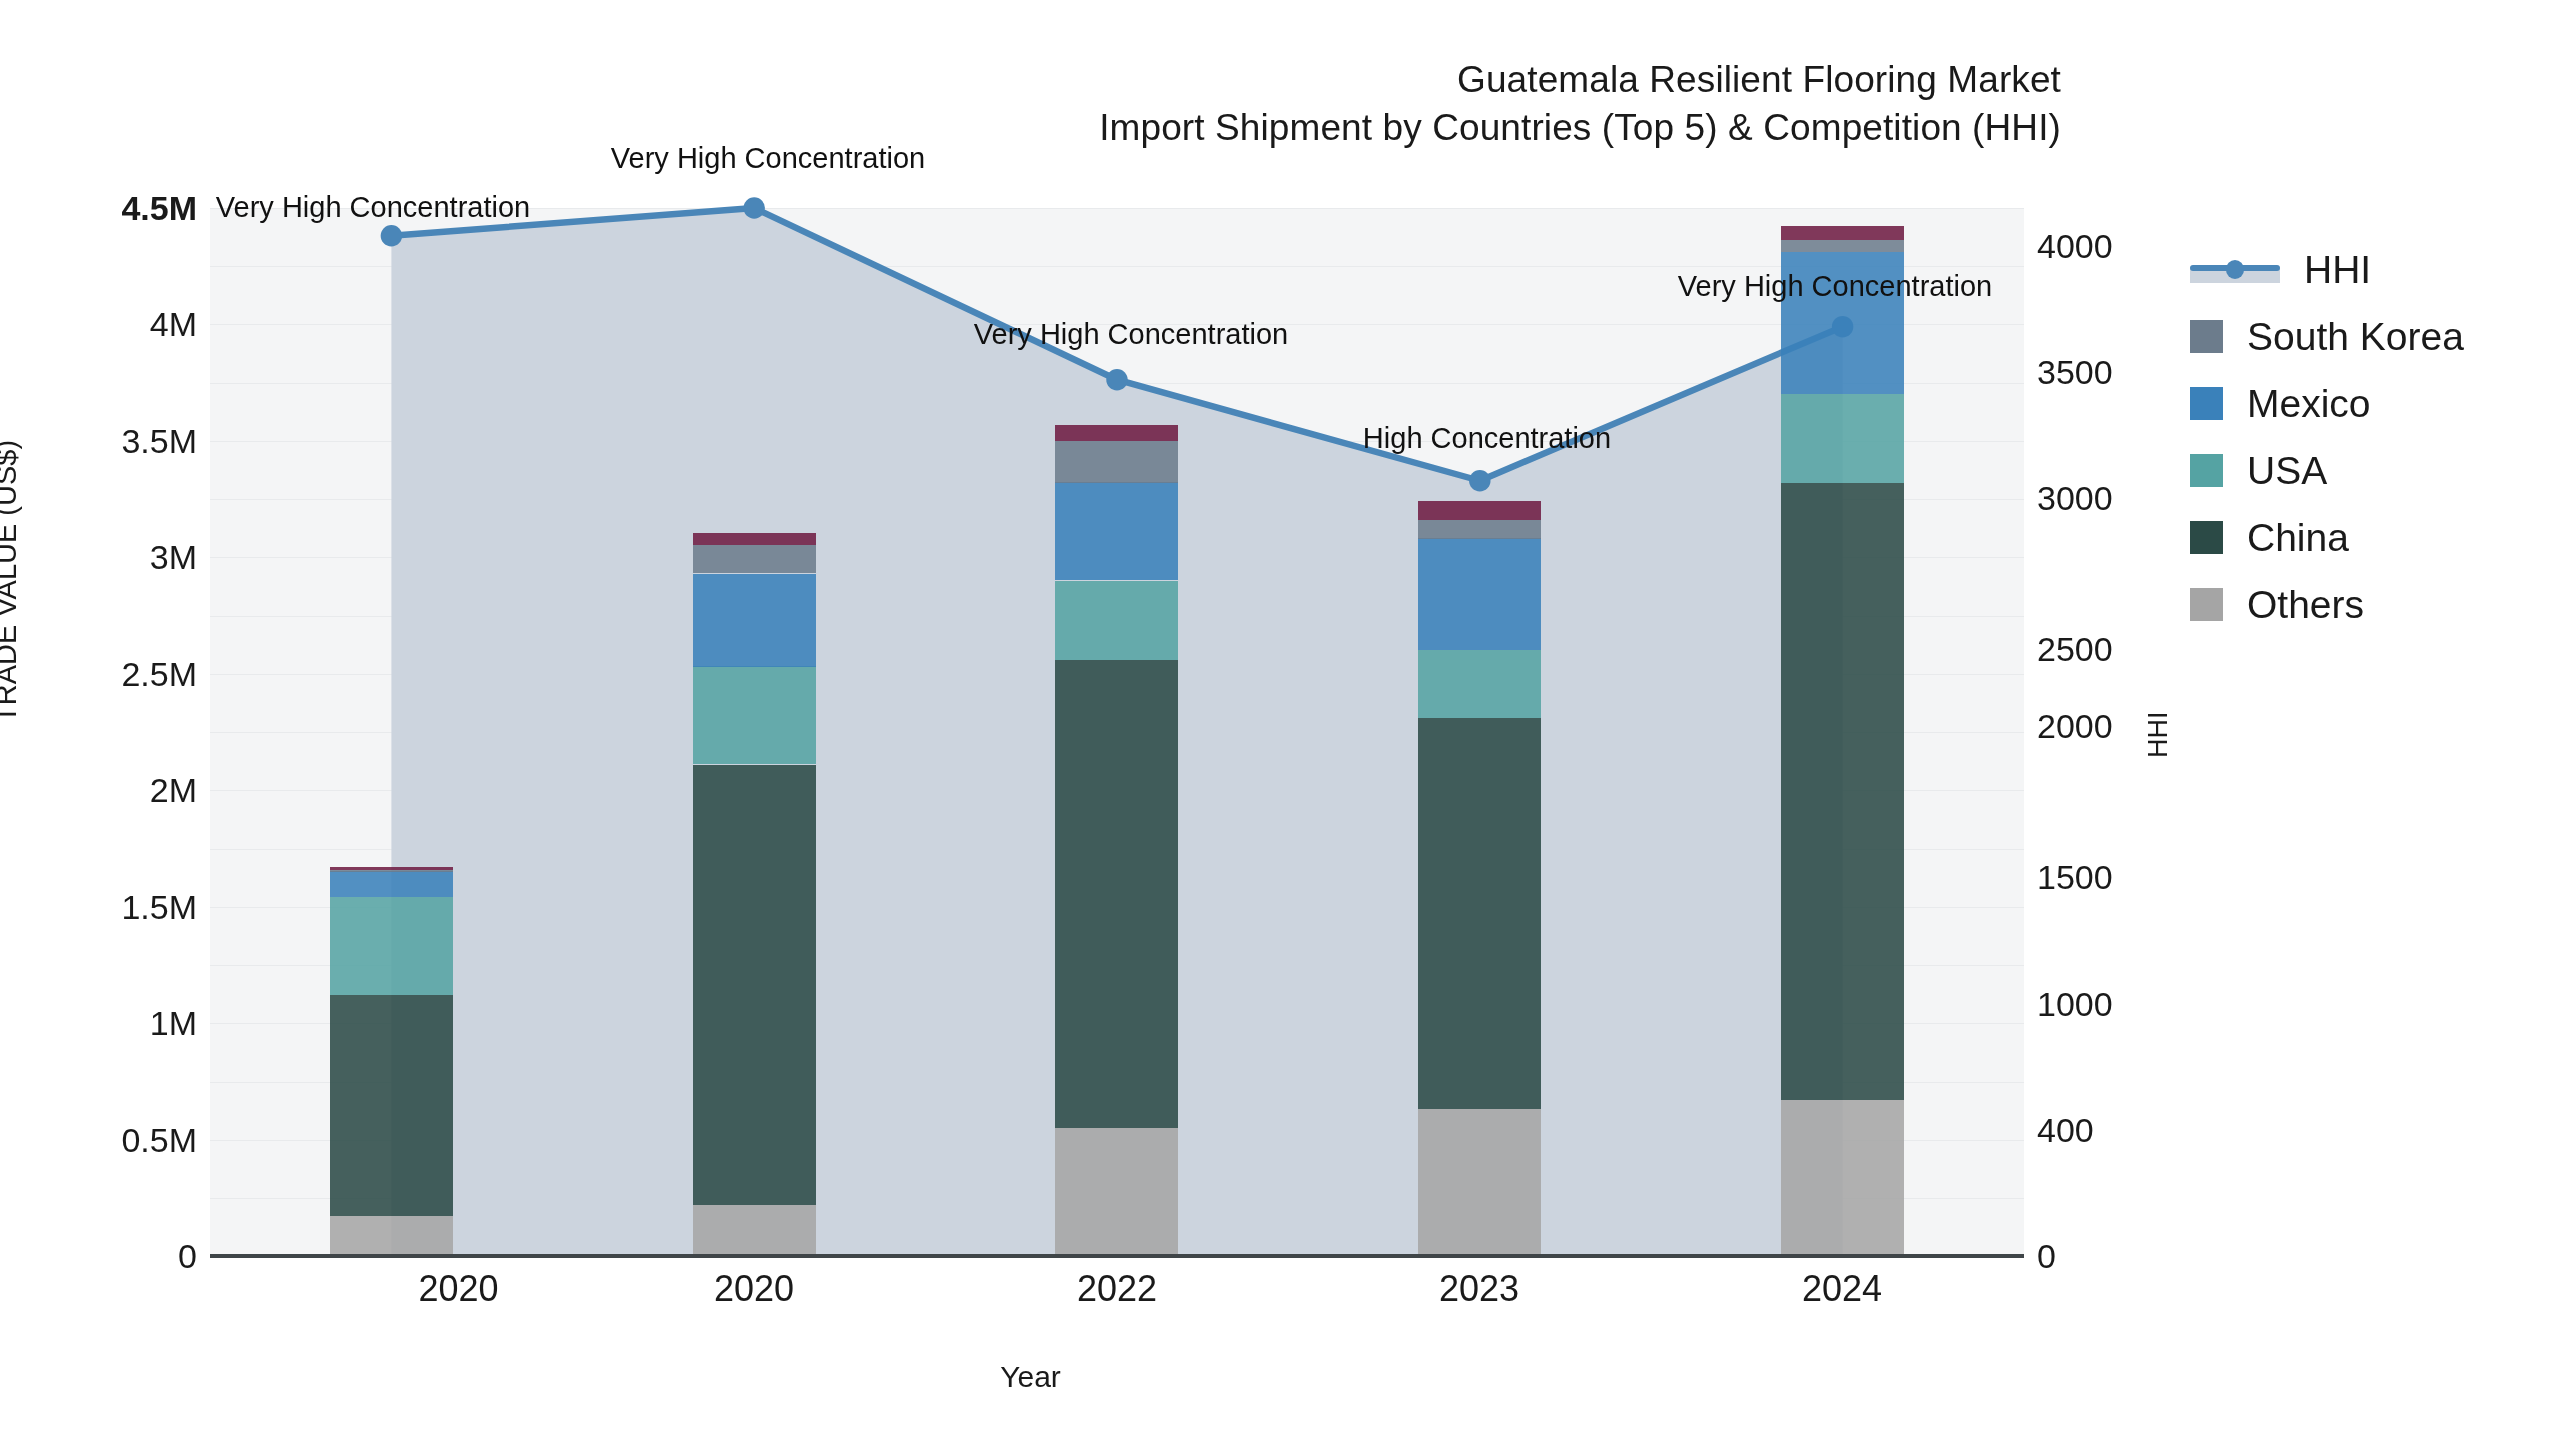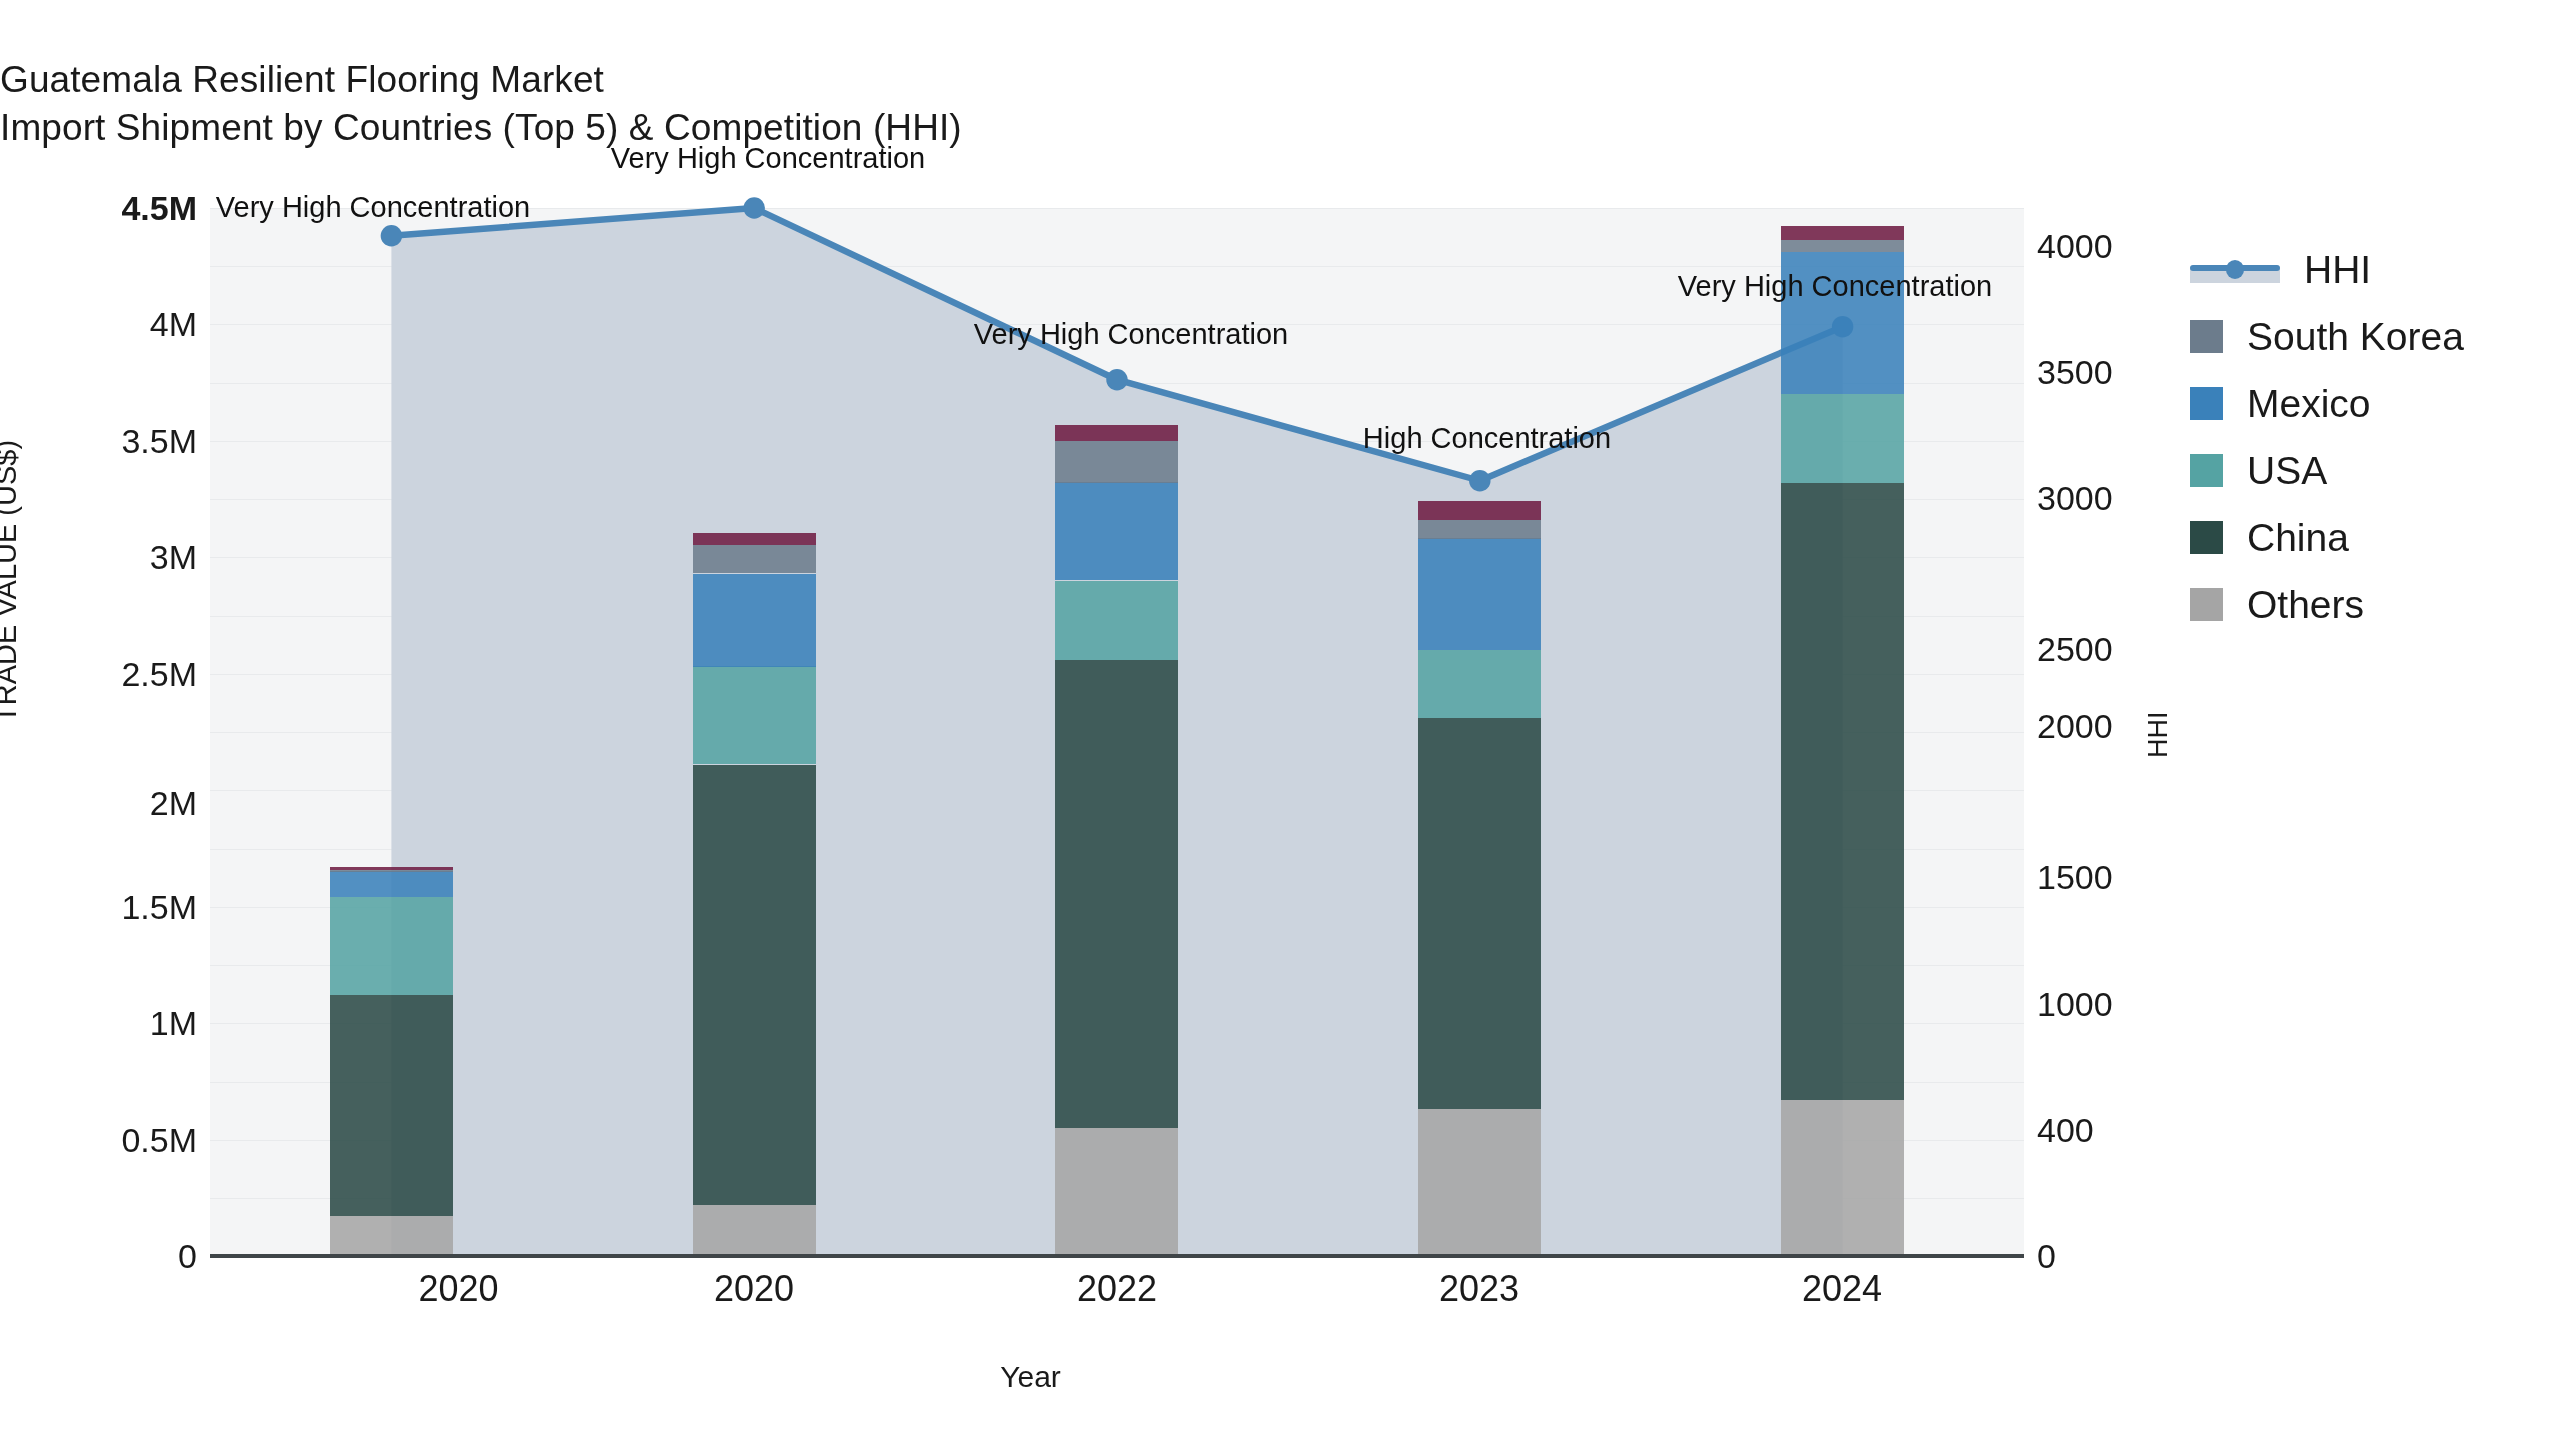--- a/index.html
+++ b/index.html
@@ -8,21 +8,21 @@
     background:#ffffff;
     font-family:"Liberation Sans", sans-serif;
     overflow:hidden;
     position:relative;
   }
   #chart-root { position:absolute; inset:0; }
 
   
   .title-block {
     position:absolute; left:0; top:56px; width:2061px;
-    text-align:left; color:#1a1a1a;
+    text-align:right; color:#1a1a1a;
   }
   .title-line { font-size:37px; line-height:1.30; font-weight:400; letter-spacing:0.1px;}
 
   
   #plot {
     position:absolute;
     left:210px; top:208px;
     width:1814px; height:1048px;
     background:#f4f5f6;
   }
@@ -183,21 +183,21 @@
       </div>
   </div>
 
   <div class="axis-bottom"></div>
 
   <div id="yticks-left" style="position:absolute;left:0;top:208px;width:210px;height:1048px;">
       <div class="ytick-left" style="top: 1048px;">0</div>
       <div class="ytick-left" style="top: 932px;">0.5M</div>
       <div class="ytick-left" style="top: 815px;">1M</div>
       <div class="ytick-left" style="top: 699px;">1.5M</div>
-      <div class="ytick-left" style="top: 595px;">2M</div>
+      <div class="ytick-left" style="top: 582px;">2M</div>
       <div class="ytick-left" style="top: 466px;">2.5M</div>
       <div class="ytick-left" style="top: 349px;">3M</div>
       <div class="ytick-left" style="top: 233px;">3.5M</div>
       <div class="ytick-left" style="top: 116px;">4M</div>
       <div class="ytick-left" style="top: 0px; font-weight: bold;">4.5M</div>
     </div>
   <div id="yticks-right" style="position:absolute;left:2024px;top:208px;width:215px;height:1048px;">
       <div class="ytick-right" style="top: 1048px;">0</div>
       <div class="ytick-right" style="top: 922px;">400</div>
       <div class="ytick-right" style="top: 796px;">1000</div>

